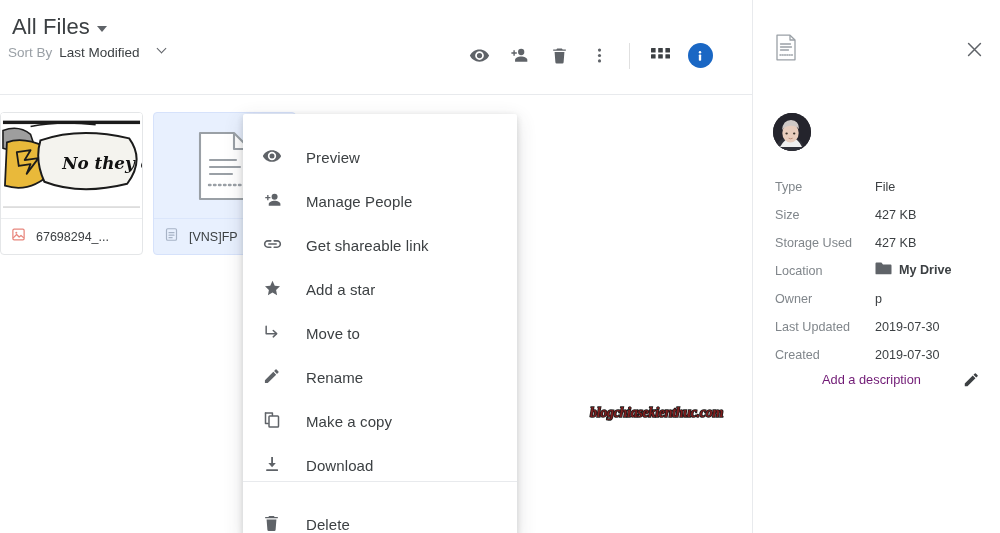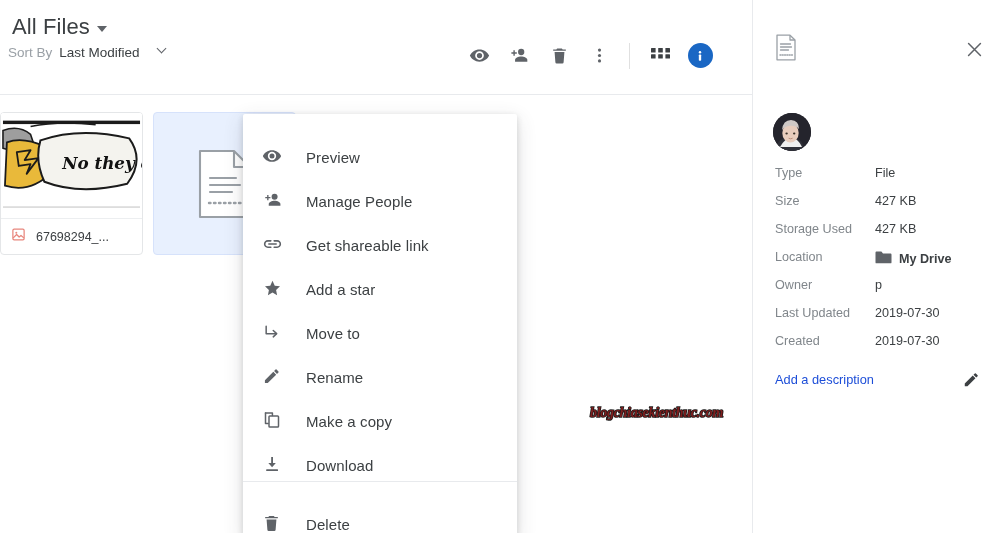--- a/index.html
+++ b/index.html
@@ -177,40 +177,40 @@
     width: 38px; height: 38px; border-radius: 50%;
     overflow: hidden; background: #2b2b33;
   }
   #panel-avatar svg { display: block; }
 
   #details-list {
     position: absolute; left: 22px; top: 166px;
     width: 215px;
   }
   .detail-row {
-    display: flex; align-items: flex-start;
+    display: flex; align-items: flex-end;
     height: 28px;
   }
   .detail-key {
     width: 100px; min-width: 100px;
     font-size: 12.6px; color: #80868b;
   }
   .detail-val {
     font-size: 12.6px; color: #3c4043;
     display: flex; align-items: center; gap: 7px;
   }
   .detail-val.strong { font-weight: bold; color: #3c4043; }
   .folder-ic { display: block; }
 
   #add-description-row {
     position: absolute; left: 22px; top: 370px;
     width: 206px;
     display: flex; align-items: center; justify-content: space-between;
   }
-  #add-description-label { font-size: 12.8px; color: #1d4ed8; }
+  #add-description-label { font-size: 12.8px; color: #701a75; margin-left: 47px; }
   #edit-description-btn { cursor: pointer; display: flex; }
 
   
   #watermark {
     position: absolute; left: 590px; top: 405px;
     font-size: 14px;
     font-weight: bold;
     font-style: italic;
     font-family: Liberation Serif, serif;
     color: #7f1d1d;
@@ -341,20 +341,29 @@
 
       <div class="file-card selected">
         <div class="card-thumb doc">
           <svg width="62" height="72" viewBox="0 0 62 72" fill="none" stroke="#9aa0a6" stroke-width="2.1">
             <path d="M6 3h34l16 16v50H6z" fill="#ffffff" stroke-linejoin="round"></path>
             <path d="M40 3v16h16" stroke-linejoin="round"></path>
             <path d="M16 30h26M16 37h30M16 44h22" stroke-linecap="round"></path>
             <path d="M15 55h1.5M20 55h1.5M25 55h1.5M30 55h1.5M35 55h1.5M40 55h1.5M45 55h1.5" stroke-linecap="round" stroke-width="2.4"></path>
           </svg>
         </div>
+        <div class="card-name-row">
+          <span>
+            <svg width="15" height="15" viewBox="0 0 24 24" fill="none" stroke="#a7b3c6" stroke-width="1.9">
+              <rect x="4" y="2.8" width="16" height="18.4" rx="2"></rect>
+              <path d="M8 9h8M8 13h8M8 17h5" stroke-linecap="round"></path>
+            </svg>
+          </span>
+          <span class="card-name">[VNS]FP</span>
+        </div>
       </div>
 
     </div>
 
     <div id="context-menu">
 
       <div class="menu-item">
         <span class="menu-icon">
           <svg width="20" height="20" viewBox="0 0 24 24" fill="#5f6368">
             <path d="M12 5c-5 0-9.3 3.1-11 7 1.7 3.9 6 7 11 7s9.3-3.1 11-7c-1.7-3.9-6-7-11-7zm0 12a5 5 0 110-10 5 5 0 010 10zm0-8a3 3 0 100 6 3 3 0 000-6z"></path>

